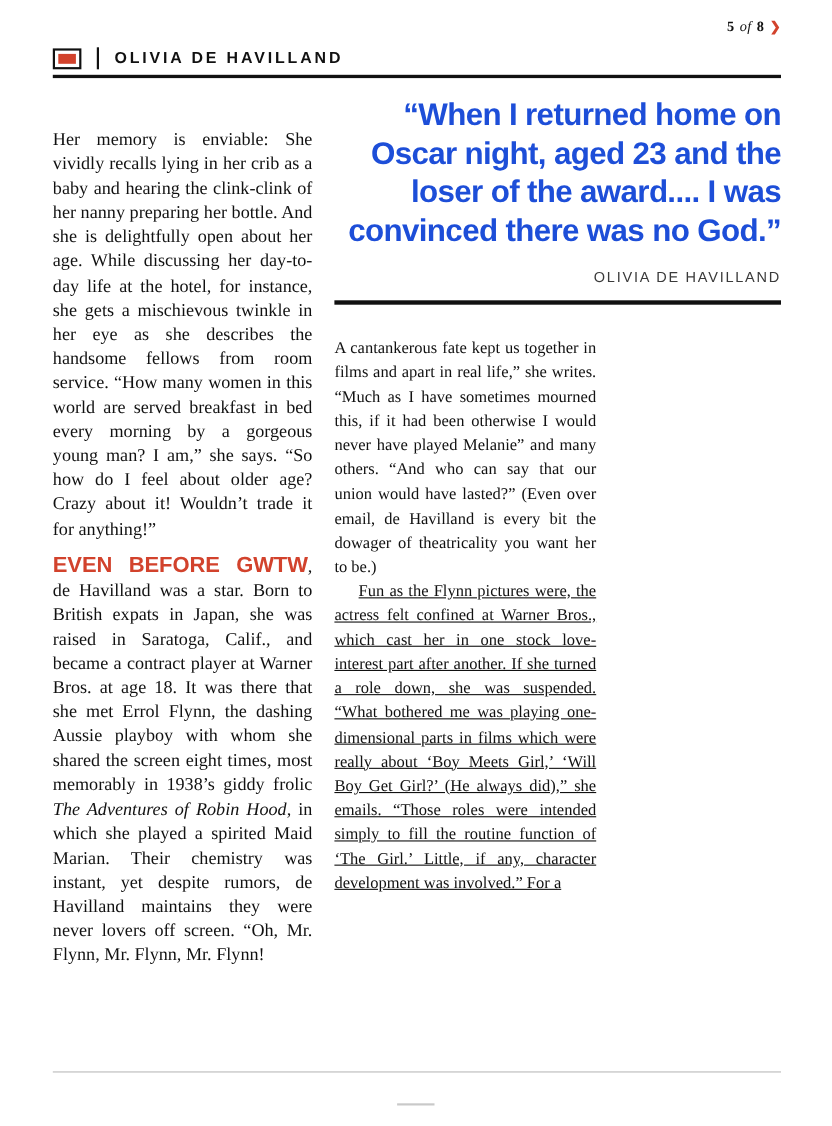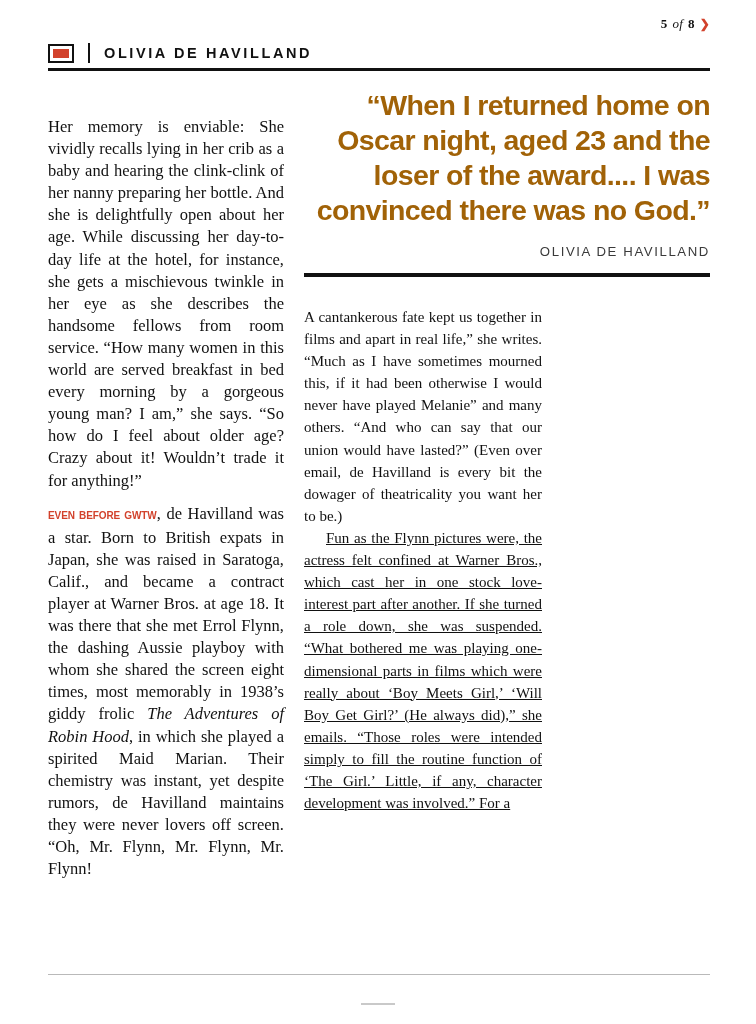--- a/index.html
+++ b/index.html
@@ -118,41 +118,41 @@
     text-justify: inter-word;
     hyphens: auto;
   }
   .col-left p, .col-right p { margin: 0; }
   .col-left p + p, .col-right p + p { text-indent: 22px; text-decoration: underline; }
   .indent { text-indent: 22px; }
 
   .lead-in {
     font-family: "Liberation Sans", sans-serif;
     font-weight: bold;
-    font-size: 10px;
+    font-size: 20px;
     letter-spacing: -0.1px;
     color: #d2422c;
   }
   .para-gap { height: 11px; }
 
   
   .pullquote {
     position: absolute;
     left: 304px;
     top: 88px;
     width: 406px;
   }
   .pq-text {
     font-family: "Liberation Sans", sans-serif;
     font-weight: bold;
     font-size: 28.5px;
     line-height: 35px;
     letter-spacing: -0.6px;
     text-align: right;
-    color: #a16207;
+    color: #1d4ed8;
     margin: 0;
   }
   .pq-attr {
     font-family: "Liberation Sans", sans-serif;
     font-size: 13.2px;
     letter-spacing: 1.6px;
     text-align: right;
     color: #3a3a3a;
     margin-top: 16px;
   }

